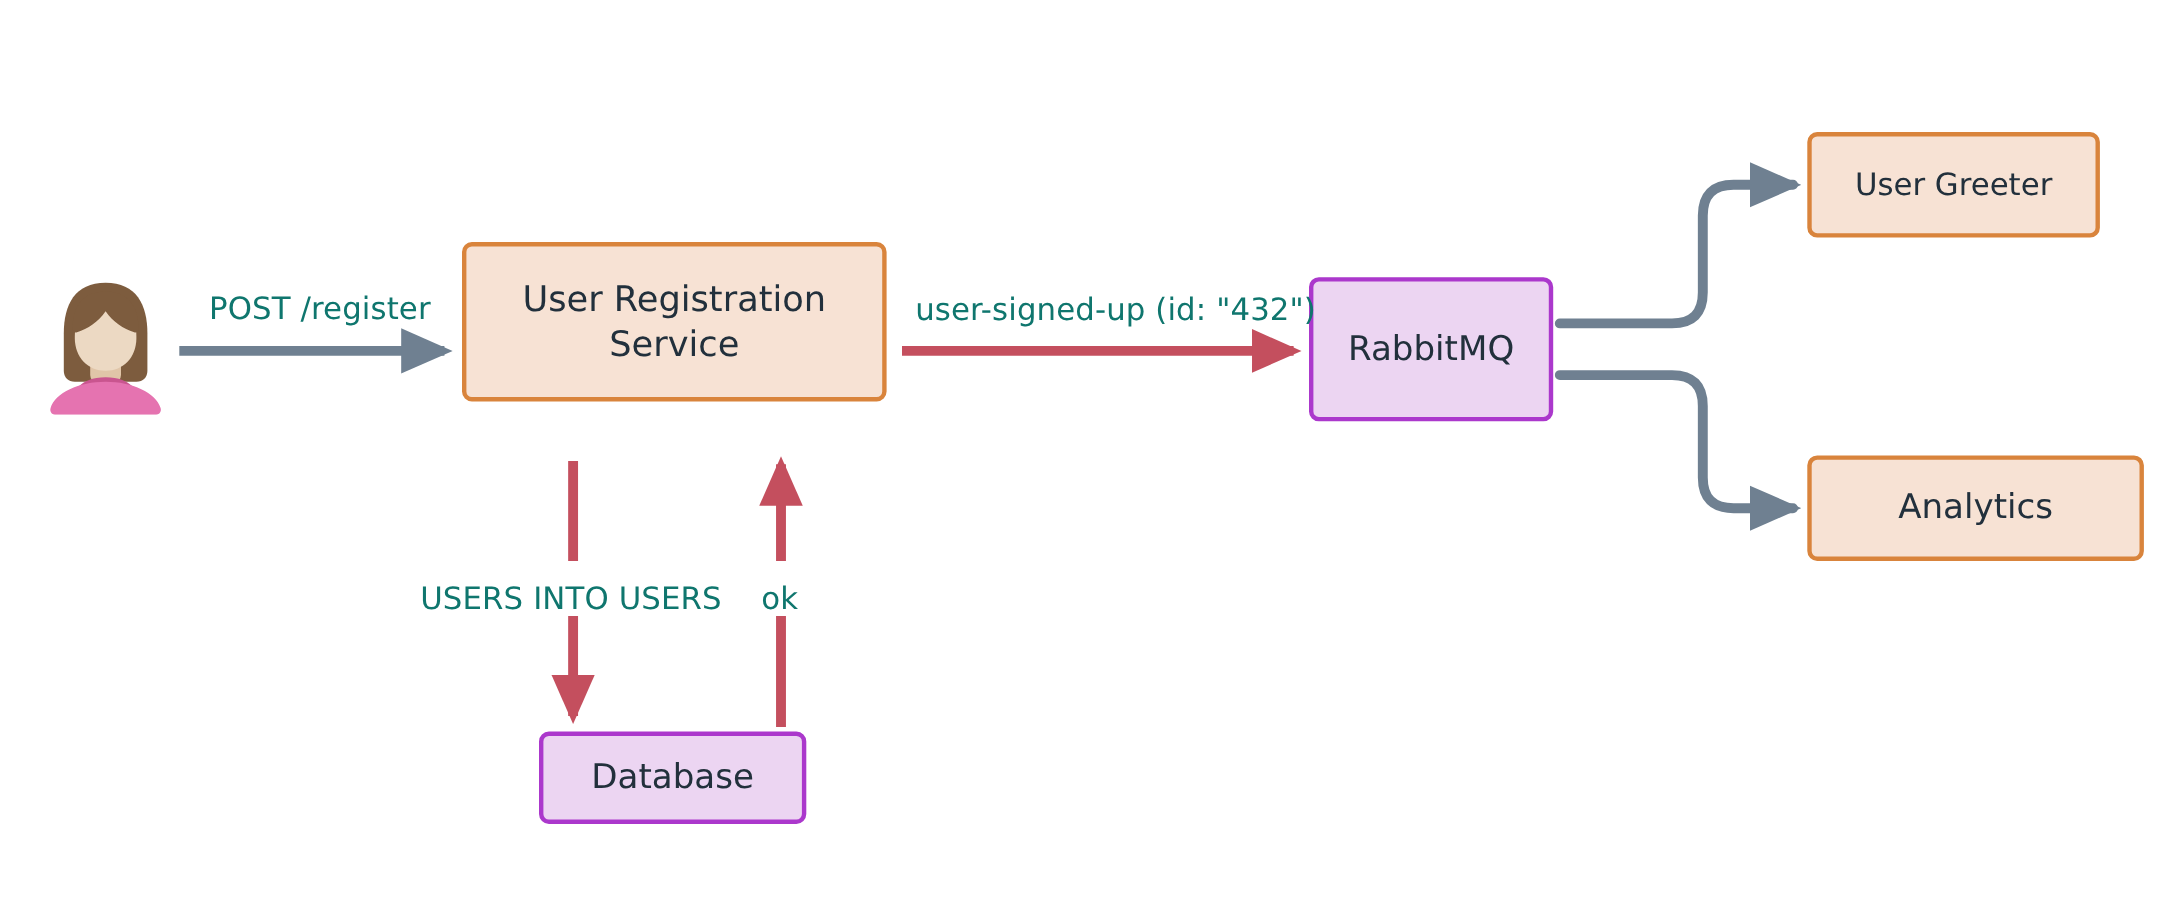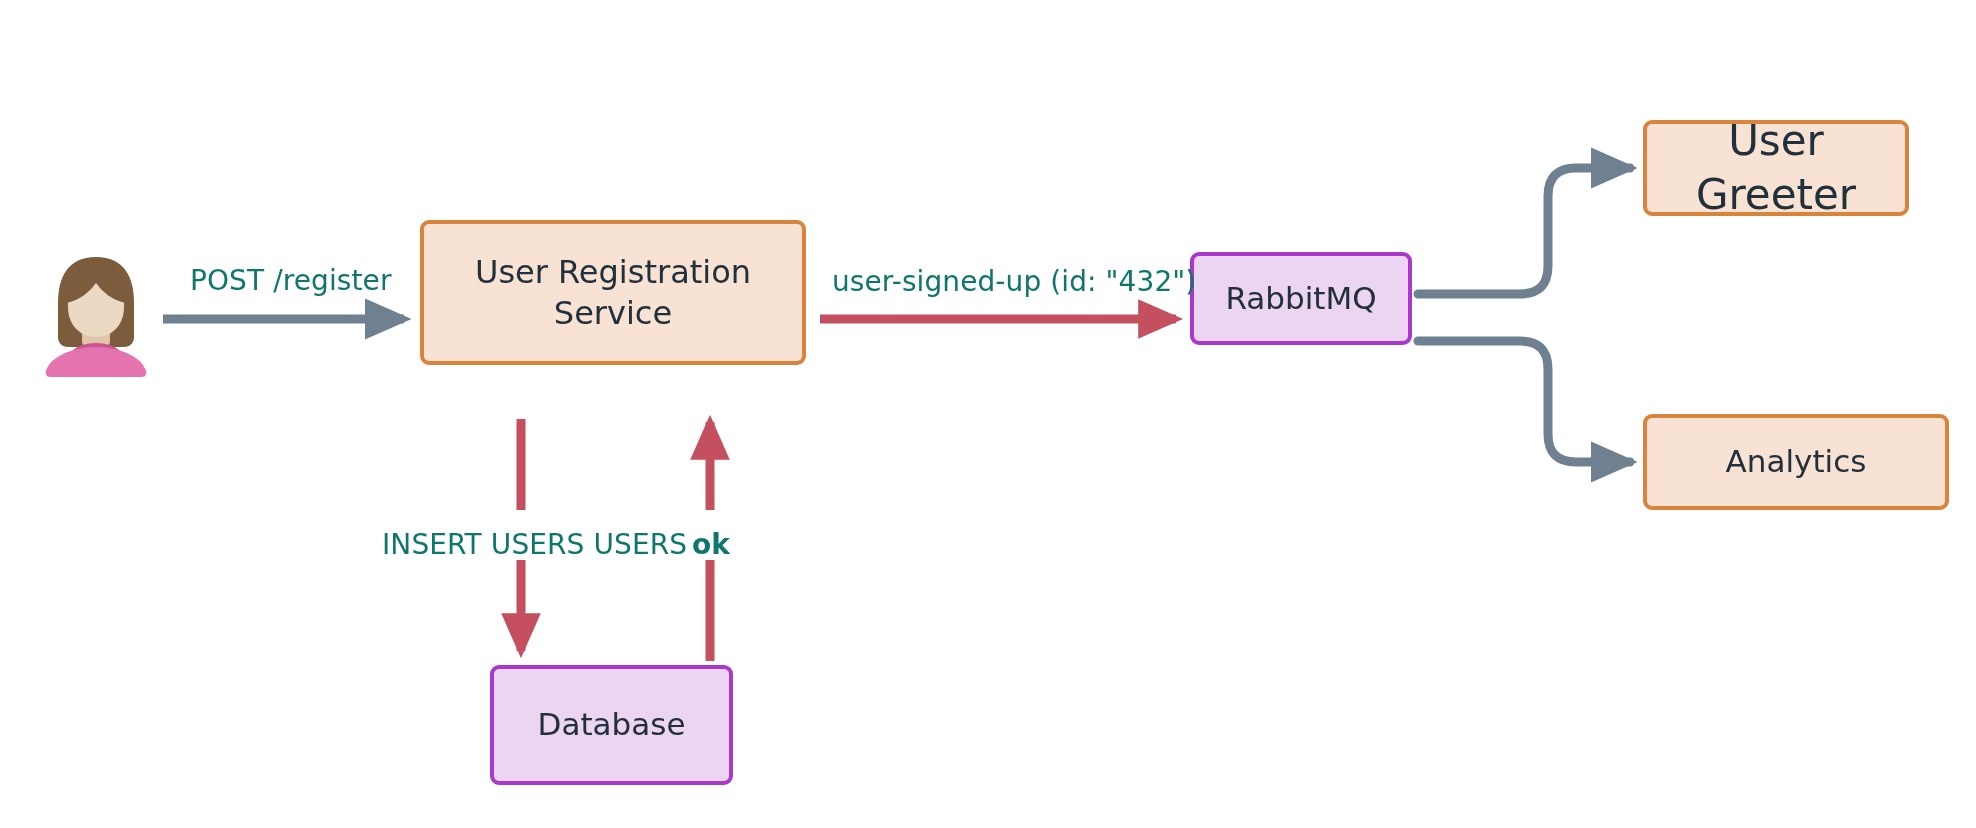--- a/index.html
+++ b/index.html
@@ -59,36 +59,36 @@
     left: 420px;
     top: 220px;
     width: 386px;
     height: 145px;
     font-size: 32px;
   }
   #node-rabbitmq {
     left: 1190px;
     top: 252px;
     width: 222px;
-    height: 93px;
+    height: 131px;
     font-size: 31px;
   }
   #node-database {
     left: 490px;
     top: 665px;
     width: 243px;
-    height: 120px;
+    height: 84px;
     font-size: 31px;
   }
   #node-user-greeter {
     left: 1643px;
     top: 120px;
     width: 266px;
     height: 96px;
-    font-size: 42px;
+    font-size: 28px;
   }
   #node-analytics {
     left: 1643px;
     top: 414px;
     width: 306px;
     height: 96px;
     font-size: 31px;
   }
 
   
@@ -107,21 +107,21 @@
     left: 832px;
     top: 265px;
   }
   #edge-label-insert-into-users {
     left: 382px;
     top: 528px;
   }
   #edge-label-ok {
     left: 692px;
     top: 528px;
-    font-weight: 700;
+    font-weight: 400;
   }
 
   
   #actor-user {
     position: absolute;
     left: 42px;
     top: 255px;
     width: 108px;
     height: 122px;
   }
@@ -200,17 +200,17 @@
   </div>
 
   <div class="node node-service" id="node-analytics">
     <span>Analytics</span>
   </div>
 
   <div class="edge-label" id="edge-label-post-register">POST /register</div>
 
   <div class="edge-label" id="edge-label-user-signed-up">user-signed-up (id: "432")</div>
 
-  <div class="edge-label" id="edge-label-insert-into-users">INSERT USERS USERS</div>
+  <div class="edge-label" id="edge-label-insert-into-users">USERS INTO USERS</div>
 
   <div class="edge-label" id="edge-label-ok">ok</div>
 
 </div>
 
 </body></html>

